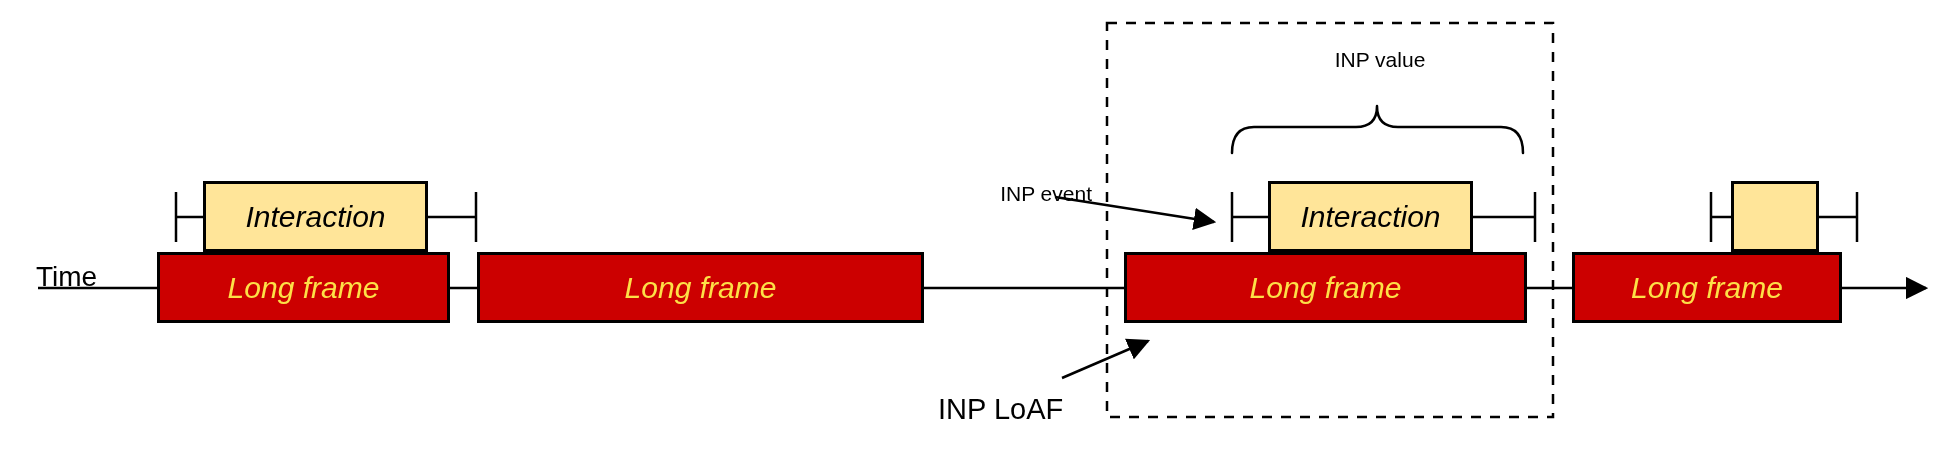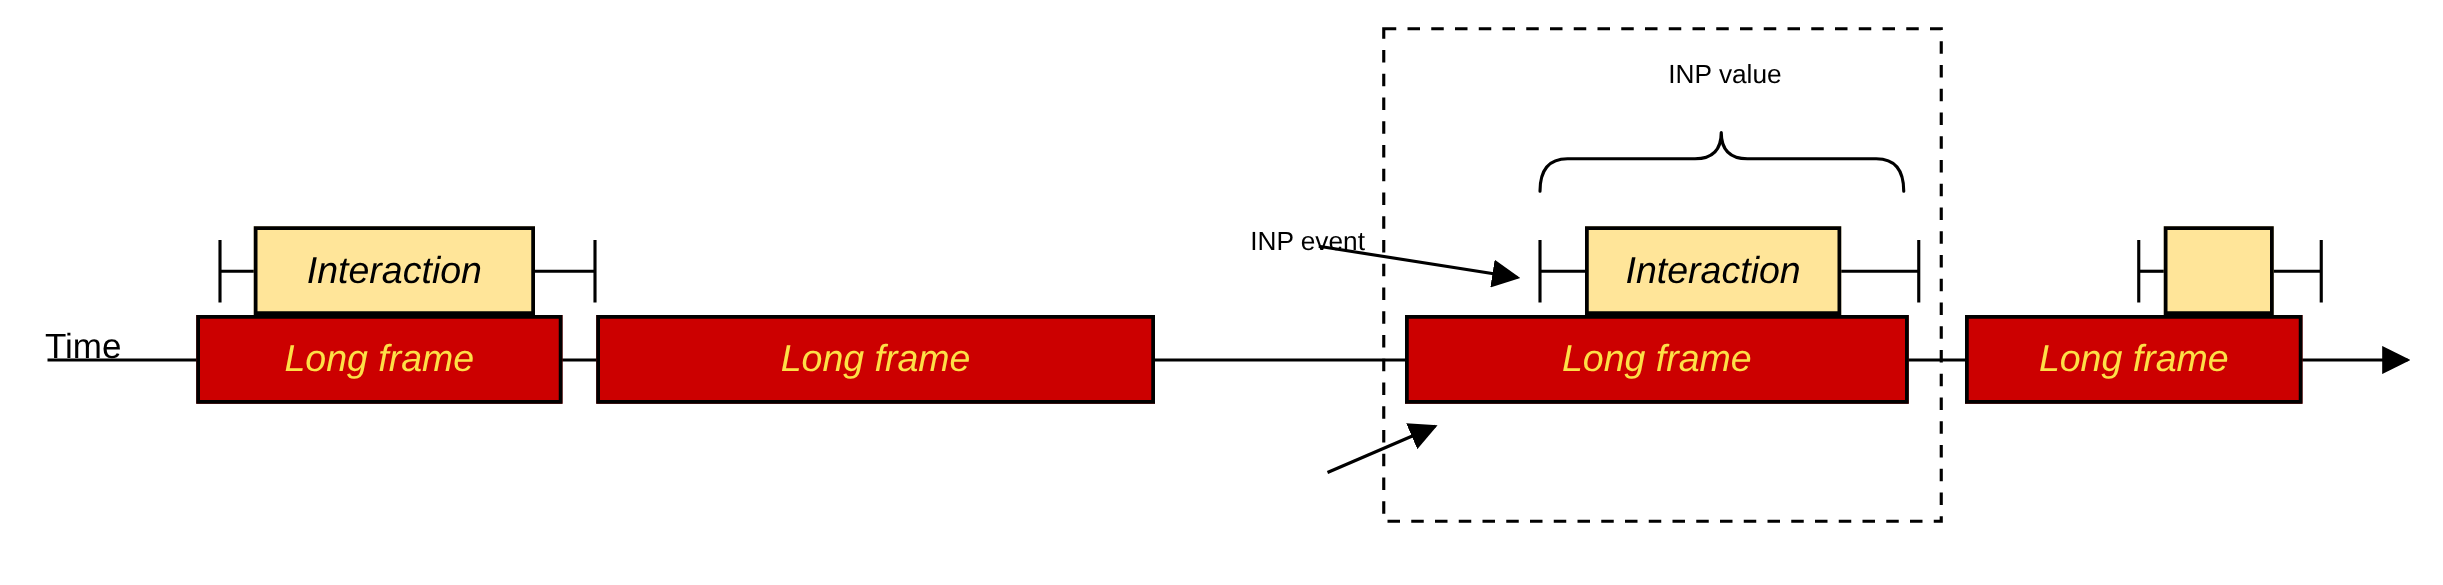--- a/index.html
+++ b/index.html
@@ -109,14 +109,15 @@
   <div class="box interaction" style="left:1268px; width:205px;">
     <span>Interaction</span>
   </div>
   <div class="box interaction" style="left:1731px; width:88px;">
     <span></span>
   </div>
 
   <div class="label" id="time-label">Time</div>
   <div class="label" id="inp-event-label">INP event</div>
   <div class="label" id="inp-value-label">INP value</div>
+  <div class="label" id="inp-loaf-label">INP LoAF</div>
 
 </div>
 
 </body></html>

